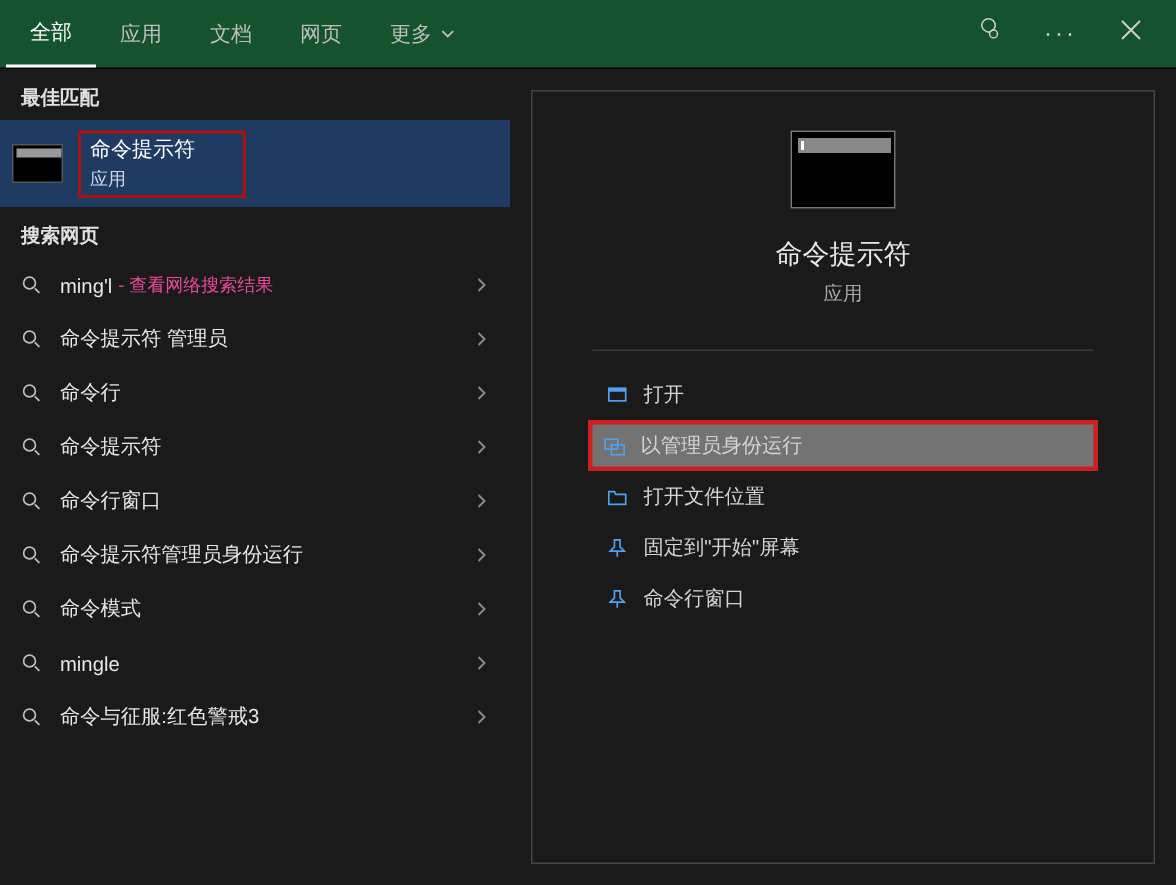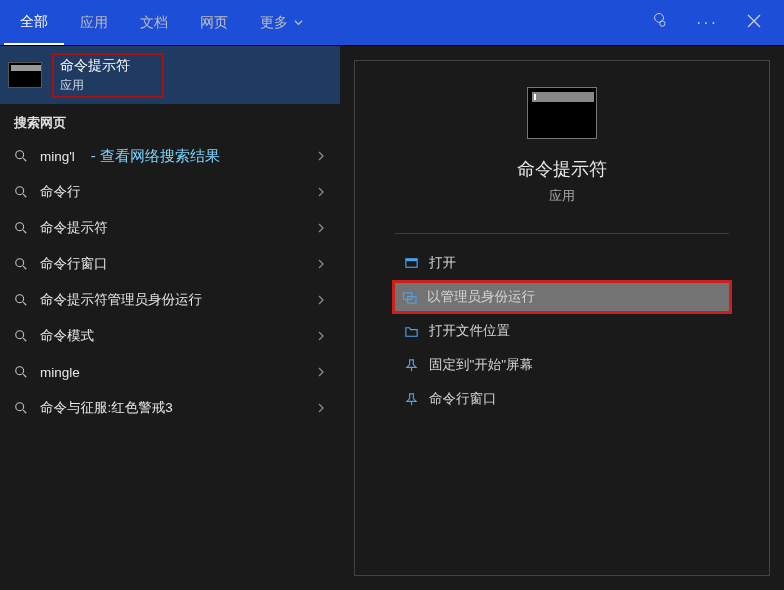--- a/index.html
+++ b/index.html
@@ -7,21 +7,21 @@
     width: 784px; height: 590px;
     background: #1a1a1a;
     font-family: "Microsoft YaHei", "Segoe UI", sans-serif;
     color: #d4d4d4;
     overflow: hidden;
   }
   .topbar {
     height: 46px;
     display: flex; align-items: stretch;
     border-bottom: 1px solid #000;
-    background: #1d4ed8;
+    background: #14532d;
     padding: 0 4px;
   }
   .tab {
     padding: 0 16px;
     display: flex; align-items: center;
     font-size: 14px;
     color: #bdbdbd;
     cursor: pointer;
   }
   .tab.active {
@@ -72,21 +72,21 @@
     padding: 0 14px;
     font-size: 13.5px;
     color: #e0e0e0;
     cursor: pointer;
   }
   .list-item .search-icon {
     width: 14px; height: 14px; margin-right: 12px;
     flex-shrink:0;
   }
   .list-item .label-main { color:#e6e6e6; }
-  .list-item .label-sub { color:#7dd3fc; font-size:15px; margin-left:16px;}
+  .list-item .label-sub { color:#ec4899; font-size:12px; margin-left:4px;}
   .list-item .chev {
     margin-left: auto; width: 10px; height: 10px;
     stroke:#8a8a8a;
   }
 
   
   .right {
     flex:1;
     margin: 14px 14px 14px 14px;
     border: 1px solid #444;
@@ -154,20 +154,21 @@
     <span class="close-x">
       <svg viewBox="0 0 16 16">
           <path d="M2 2 L14 14 M14 2 L2 14" stroke-width="1.3"></path>
         </svg>
     </span>
   </div>
 </div>
 
 <div class="main">
   <div class="left">
+    <div class="section-label">最佳匹配</div>
 
     <div class="best-match">
       <div class="thumb"></div>
       <div class="best-text-box">
         <div class="best-text-line1">命令提示符</div>
         <div class="best-text-line2">应用</div>
       </div>
     </div>
 
     <div class="section-label">搜索网页</div>
@@ -182,20 +183,30 @@
           <span class="label-sub"> - 查看网络搜索结果</span>
           <svg viewBox="0 0 10 10" class="chev">
             <path d="M3 1 L7 5 L3 9" fill="none" stroke-width="1.3"></path>
           </svg>
         </div>
         <div class="list-item">
           <svg viewBox="0 0 16 16" class="search-icon">
             <circle cx="6.5" cy="6.5" r="4.5" fill="none" stroke="#bdbdbd" stroke-width="1.3"></circle>
             <path d="M10.5 10.5 L14 14" stroke="#bdbdbd" stroke-width="1.3"></path>
           </svg>
+          <span class="label-main">命令提示符 管理员</span>
+          <svg viewBox="0 0 10 10" class="chev">
+            <path d="M3 1 L7 5 L3 9" fill="none" stroke-width="1.3"></path>
+          </svg>
+        </div>
+        <div class="list-item">
+          <svg viewBox="0 0 16 16" class="search-icon">
+            <circle cx="6.5" cy="6.5" r="4.5" fill="none" stroke="#bdbdbd" stroke-width="1.3"></circle>
+            <path d="M10.5 10.5 L14 14" stroke="#bdbdbd" stroke-width="1.3"></path>
+          </svg>
           <span class="label-main">命令行</span>
           <svg viewBox="0 0 10 10" class="chev">
             <path d="M3 1 L7 5 L3 9" fill="none" stroke-width="1.3"></path>
           </svg>
         </div>
         <div class="list-item">
           <svg viewBox="0 0 16 16" class="search-icon">
             <circle cx="6.5" cy="6.5" r="4.5" fill="none" stroke="#bdbdbd" stroke-width="1.3"></circle>
             <path d="M10.5 10.5 L14 14" stroke="#bdbdbd" stroke-width="1.3"></path>
           </svg>

